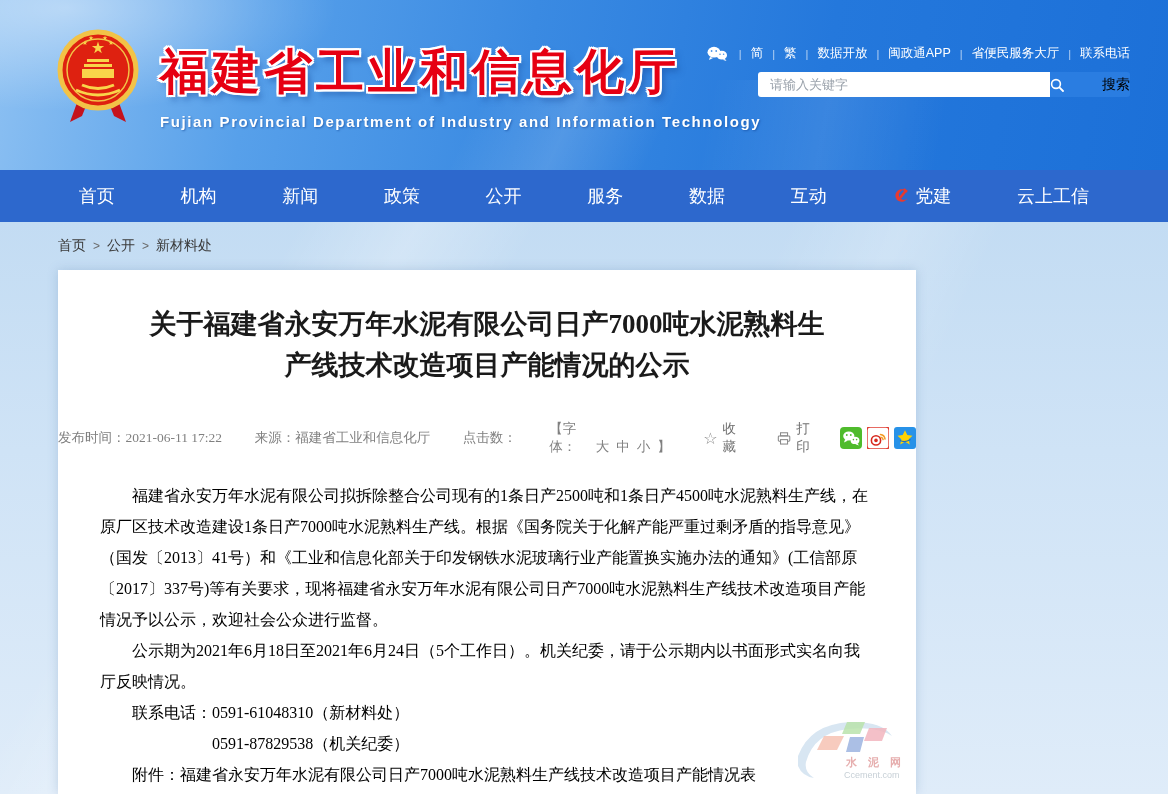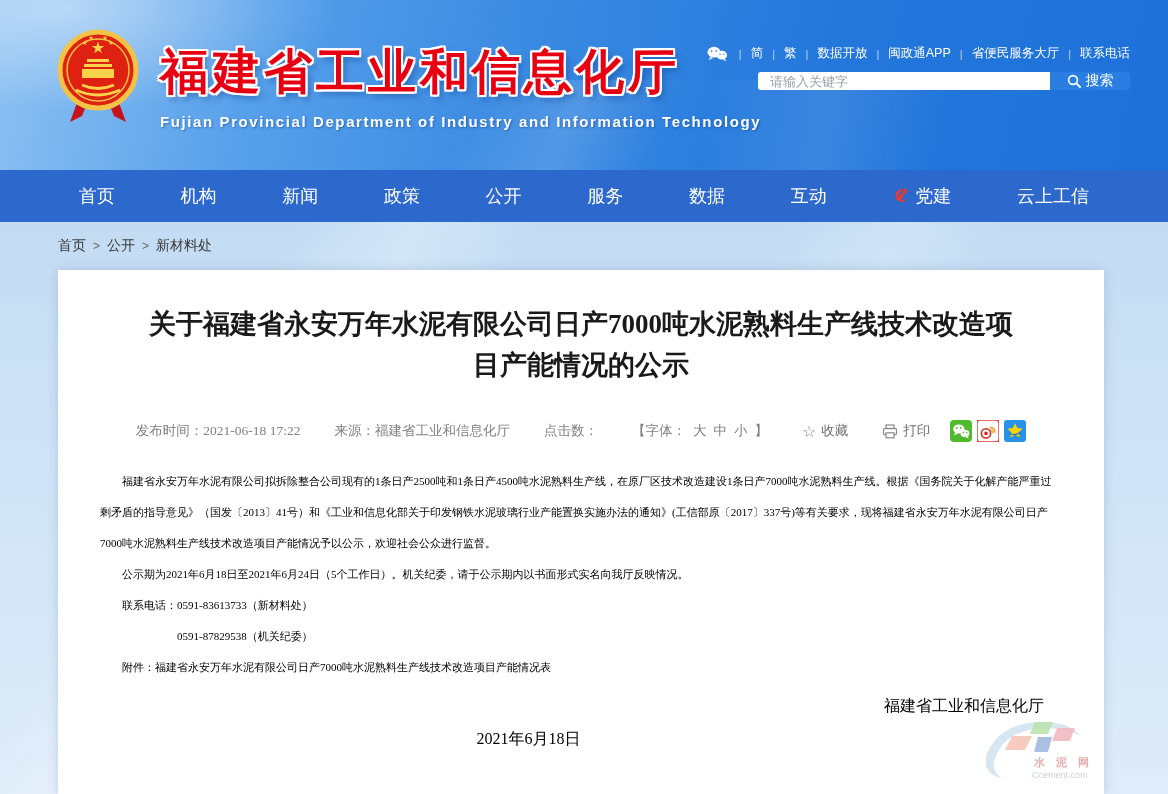--- a/index.html
+++ b/index.html
@@ -38,30 +38,30 @@
   }
   .top-links{
     position:absolute; top:45px; right:38px; z-index:3;
     display:flex; align-items:center; gap:9px; color:#fff; font-size:12.5px;
   }
   .top-links .sep{ color:rgba(255,255,255,.65); font-size:11px; }
   .top-links a{ color:#fff; text-decoration:none; cursor:pointer; }
   .wechat-top{ width:22px; height:15px; margin-right:2px; }
   .search-bar{
     position:absolute; top:72px; right:38px; z-index:3;
-    display:flex; width:372px; height:18px;
+    display:flex; width:372px; height:25px;
   }
   .search-input{
     flex:1; border:none; outline:none; background:#fff; border-radius:3px 0 0 3px;
     padding:0 12px; font-size:13px; color:#333;
   }
   .search-input::placeholder{ color:#9aa2ab; }
   .search-btn{
-    width:80px; border:none; background:#2a7de1; color:#ffffff; font-size:14px;
-    border-radius:0 3px 3px 0; cursor:pointer; display:flex; align-items:center; justify-content:center; gap:5px;
+    width:80px; border:none; background:#2a7de1; color:#000000; font-size:14px;
+    border-radius:0 3px 3px 0; cursor:pointer; display:flex; align-items:center; justify-content:space-between; gap:5px;
   }
 
   
   .main-nav{
     height:52px; background:#2d68cd; display:flex; align-items:center;
     justify-content:space-around; padding:0 46px;
   }
   .nav-item{
     color:#fff; font-size:18px; text-decoration:none; cursor:pointer;
     display:flex; align-items:center; gap:6px; white-space:nowrap;
@@ -81,21 +81,21 @@
   }
   .breadcrumb{
     position:absolute; left:58px; top:15px; font-size:14px; color:#3a3a3a;
     display:flex; align-items:center; gap:7px; z-index:2;
   }
   .breadcrumb a{ color:#3a3a3a; text-decoration:none; cursor:pointer; }
   .breadcrumb .bc-sep{ color:#6a6a6a; font-size:12px; }
 
   
   .article-card{
-    position:absolute; left:58px; top:48px; width:1046px; height:524px;
+    position:absolute; left:58px; top:48px; width:858px; height:524px;
     background:#fff; box-shadow:0 0 10px rgba(90,130,175,.28); z-index:2; overflow:hidden;
   }
   .article-title{
     margin:34px 80px 0; text-align:center; color:#1a1a1a;
     font-family:"Liberation Serif","DejaVu Serif",serif;
     font-size:27px; font-weight:bold; line-height:41px;
   }
   .meta-row{
     margin-top:34px; display:flex; justify-content:center; align-items:center;
     gap:10px; font-size:13.5px; color:#808080;
@@ -106,21 +106,21 @@
   .font-size-ctrl{ display:flex; gap:7px; align-items:flex-end; }
   .font-size-ctrl a{ color:#808080; text-decoration:none; cursor:pointer; }
   .meta-btn{ display:flex; align-items:center; gap:5px; color:#707070; cursor:pointer; text-decoration:none; }
   .star-glyph{ font-size:16px; color:#8a8a8a; }
   .share-icons{ display:flex; gap:5px; margin-left:10px; }
   .share-icons svg{ width:22px; height:22px; cursor:pointer; }
 
   .article-body{
     margin-top:24px; padding:0 42px; color:#000;
     font-family:"Liberation Serif","DejaVu Serif",serif;
-    font-size:11px; line-height:31px;
+    font-size:16px; line-height:31px;
   }
   .article-body p{ text-indent:2em; }
   .article-body p.phone2{ text-indent:7em; }
 
   .signature-block{
     margin-top:6px; font-family:"Liberation Serif","DejaVu Serif",serif;
     font-size:16px; color:#000; line-height:33px;
   }
   .signature-line{ text-align:right; padding-right:60px; }
   .sign-date-line{ text-align:center; padding-right:105px; }
@@ -241,21 +241,21 @@
     <a>公开</a>
     <span class="bc-sep">&gt;</span>
     <a>新材料处</a>
   </div>
 
   <div class="article-card">
 
     <h1 class="article-title">关于福建省永安万年水泥有限公司日产7000吨水泥熟料生产线技术改造项目产能情况的公示</h1>
 
     <div class="meta-row">
-      <span class="meta-chunk">发布时间：2021-06-18 17:22</span>
+      <span class="meta-chunk">发布时间：2021-06-11 17:22</span>
       <span class="gap"></span>
       <span class="meta-chunk">来源：福建省工业和信息化厅</span>
       <span class="gap"></span>
       <span class="meta-chunk">点击数：</span>
       <span class="gap"></span>
       <span class="font-size-ctrl">
         <span>【字体：</span>
         <a>大</a>
         <a>中</a>
         <a>小</a>
@@ -298,21 +298,21 @@
           <rect width="22" height="22" rx="3" fill="#2792e8"></rect>
           <path d="M11,3.2 L13.3,8 L18.5,8.7 L14.7,12.2 L15.7,17.4 L11,14.8 L6.3,17.4 L7.3,12.2 L3.5,8.7 L8.7,8 Z" fill="#ffd200"></path>
           <path d="M6 13.5 Q11 16 16.5 12.5" fill="none" stroke="#1f6fc0" stroke-width="1.2"></path>
         </svg>
       </span>
     </div>
 
     <div class="article-body">
       <p>福建省永安万年水泥有限公司拟拆除整合公司现有的1条日产2500吨和1条日产4500吨水泥熟料生产线，在原厂区技术改造建设1条日产7000吨水泥熟料生产线。根据《国务院关于化解产能严重过剩矛盾的指导意见》（国发〔2013〕41号）和《工业和信息化部关于印发钢铁水泥玻璃行业产能置换实施办法的通知》(工信部原〔2017〕337号)等有关要求，现将福建省永安万年水泥有限公司日产7000吨水泥熟料生产线技术改造项目产能情况予以公示，欢迎社会公众进行监督。</p>
       <p>公示期为2021年6月18日至2021年6月24日（5个工作日）。机关纪委，请于公示期内以书面形式实名向我厅反映情况。</p>
-      <p>联系电话：0591-83613733（新材料处）</p>
+      <p>联系电话：0591-61048310（新材料处）</p>
       <p class="phone2">0591-87829538（机关纪委）</p>
       <p>附件：福建省永安万年水泥有限公司日产7000吨水泥熟料生产线技术改造项目产能情况表</p>
     </div>
 
     <div class="signature-block">
       <div class="signature-line">福建省工业和信息化厅</div>
       <div class="sign-date-line">2021年6月18日</div>
     </div>
 
     <svg class="watermark" width="122" height="78" viewBox="0 0 122 78">

